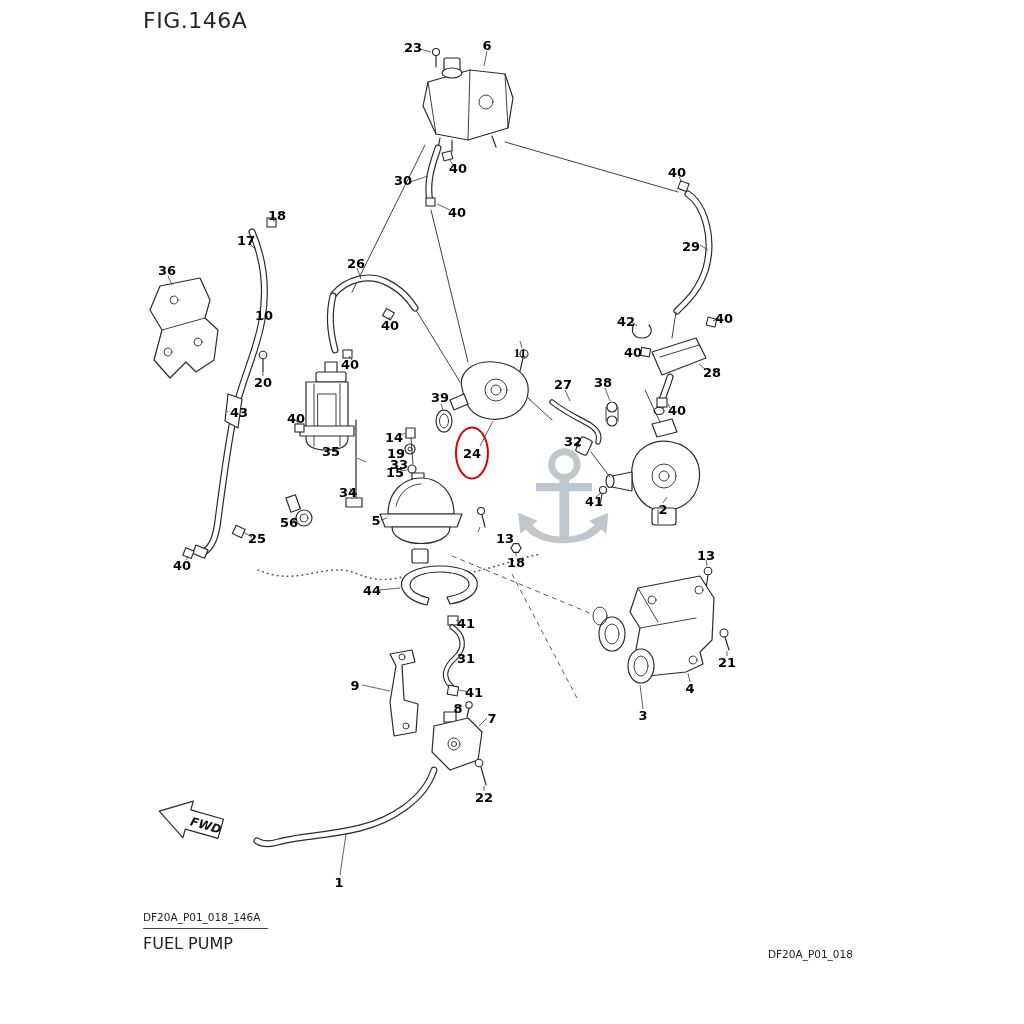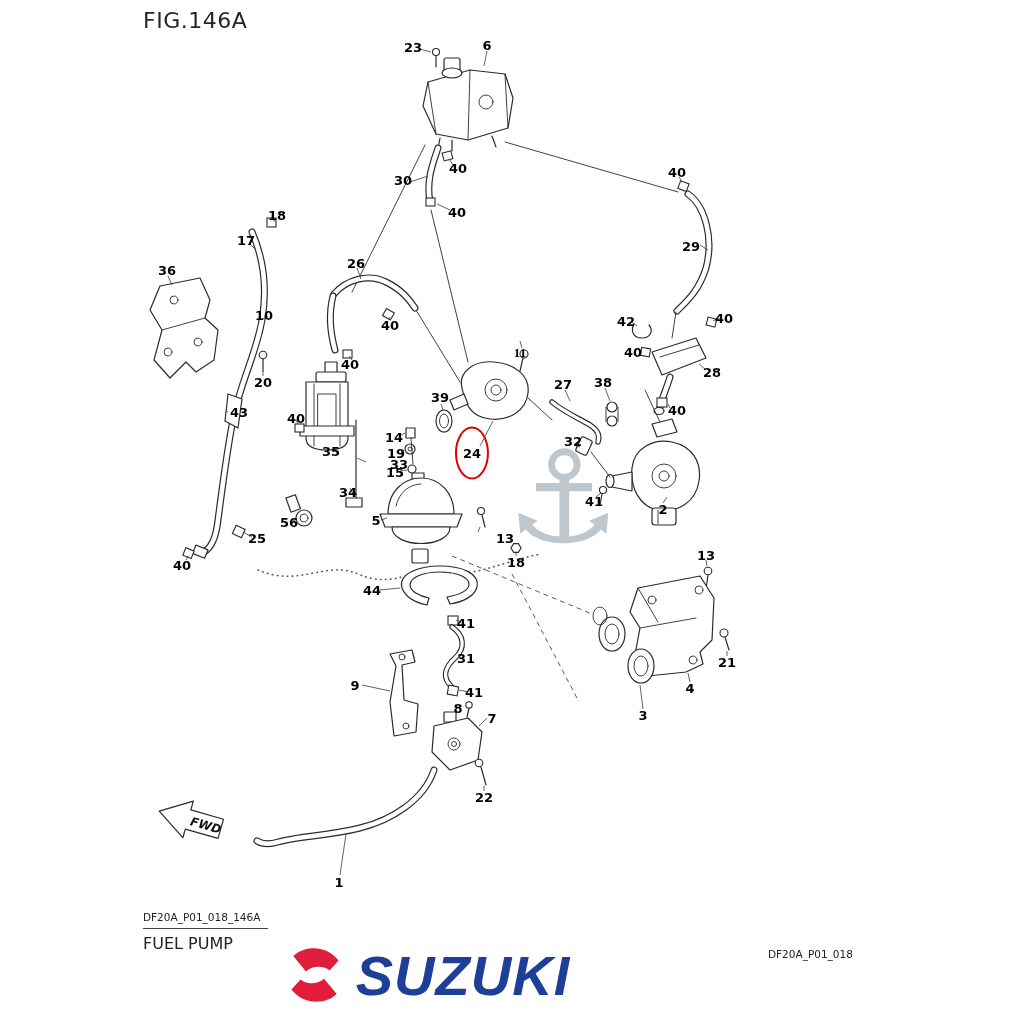--- a/index.html
+++ b/index.html
@@ -421,21 +421,14 @@
       <span class="callout" style="left: 492px; top: 718px;">7</span>
       <span class="callout" style="left: 484px; top: 797px;">22</span>
       <span class="callout" style="left: 339px; top: 882px;">1</span>
     </div>
 
   <div class="footer-doc">DF20A_P01_018_146A</div>
   <div class="footer-line"></div>
   <div class="footer-name">FUEL PUMP</div>
   <div class="footer-right">DF20A_P01_018</div>
 
-  <div class="brand">
-    <svg width="58" height="66" viewBox="0 0 64 72">
-      <path fill="#e01e3c" d="M58,20 C46,4 22,2 8,15 L22,32 C30,25 42,26 48,31 Z"></path>
-      <path fill="#e01e3c" d="M6,52 C18,68 42,70 56,57 L42,40 C34,47 22,46 16,41 Z"></path>
-    </svg>
-    <span class="brand-text">SUZUKI</span>
-  </div>
 
 </div>
 
 </body></html>

